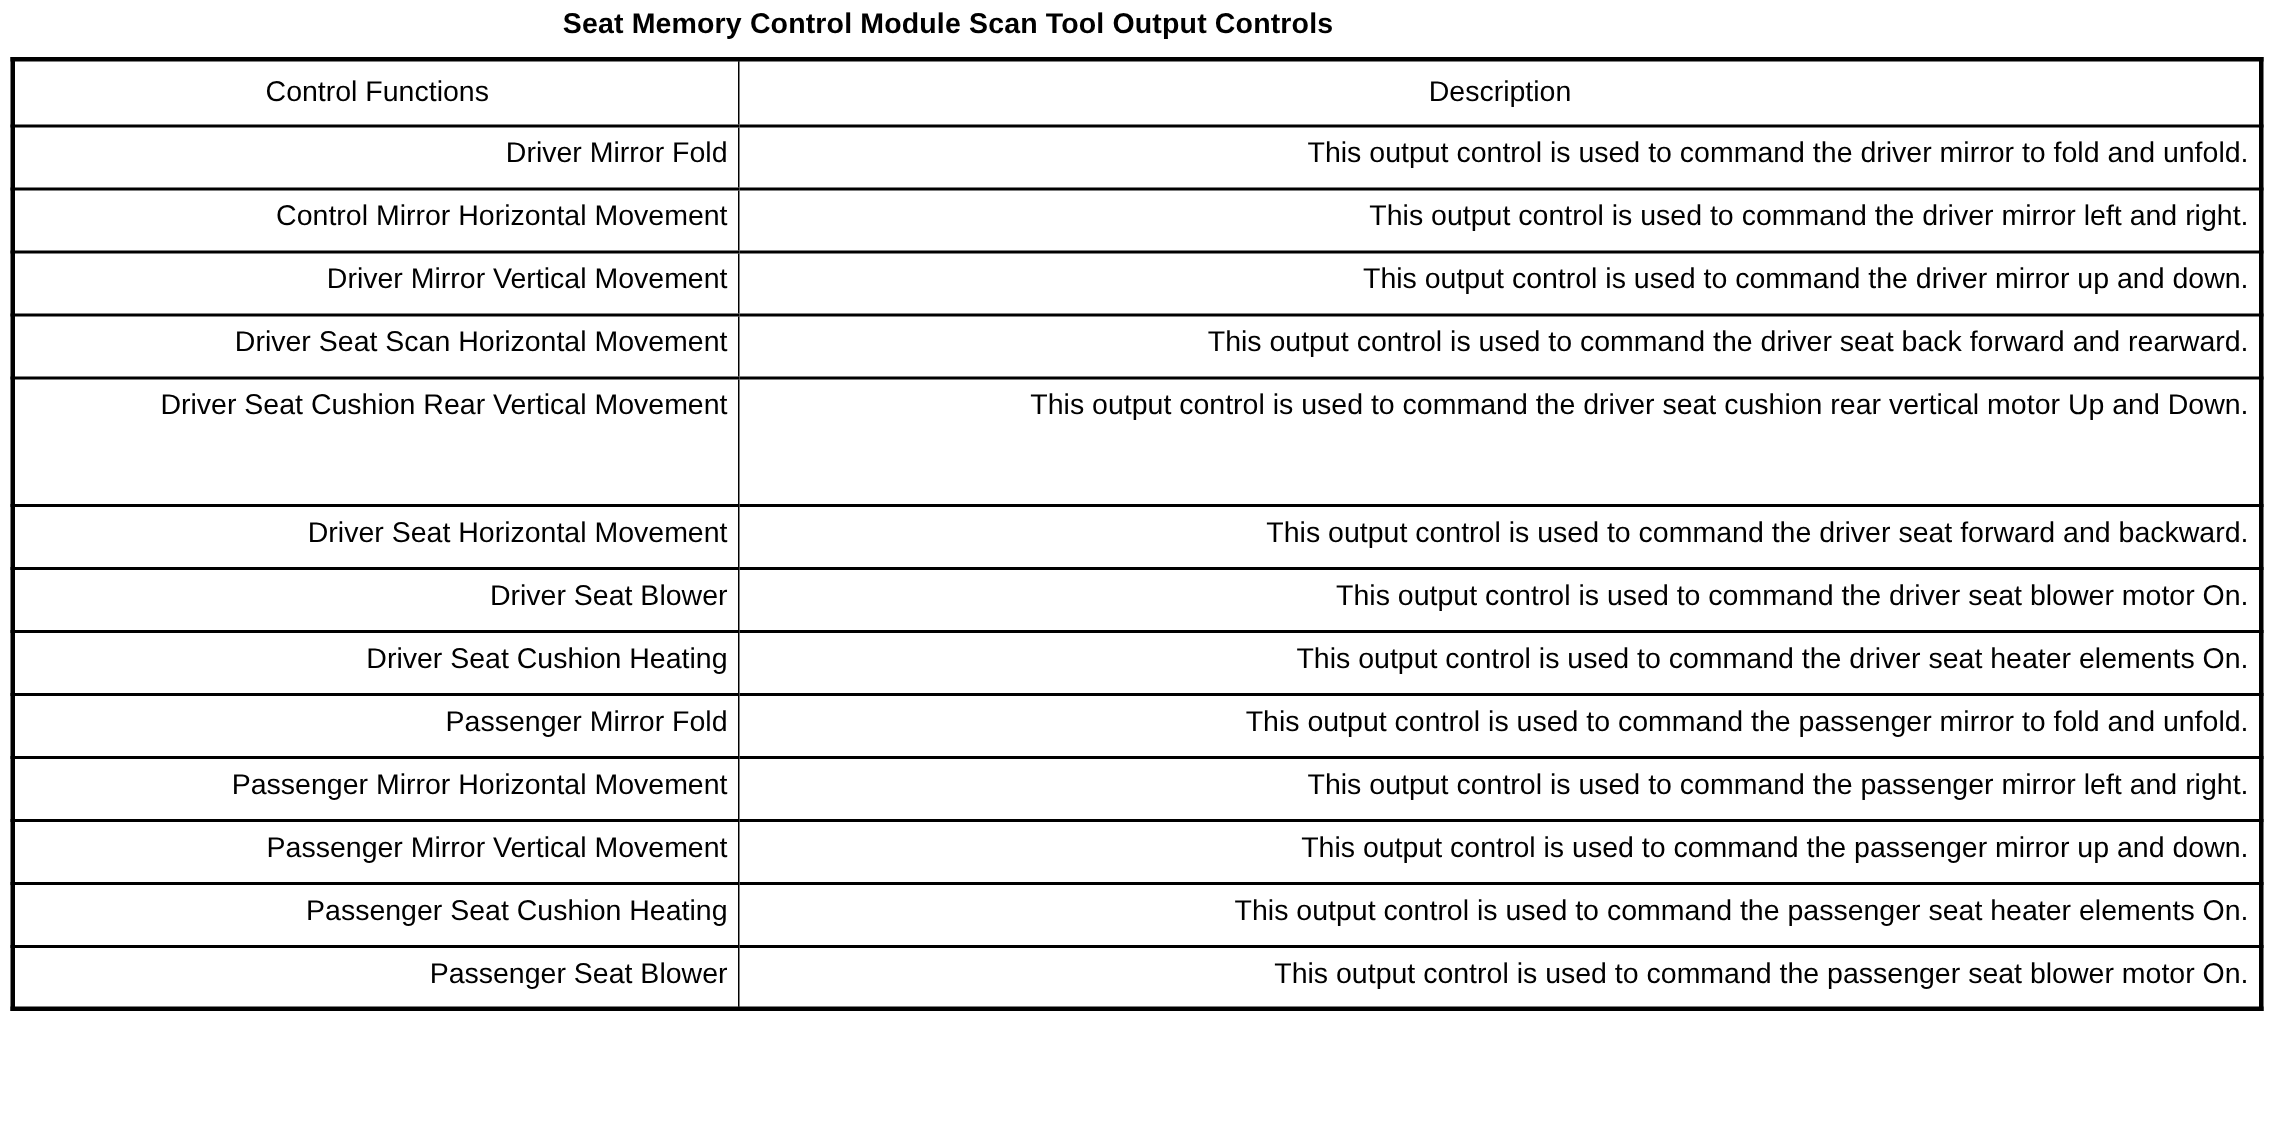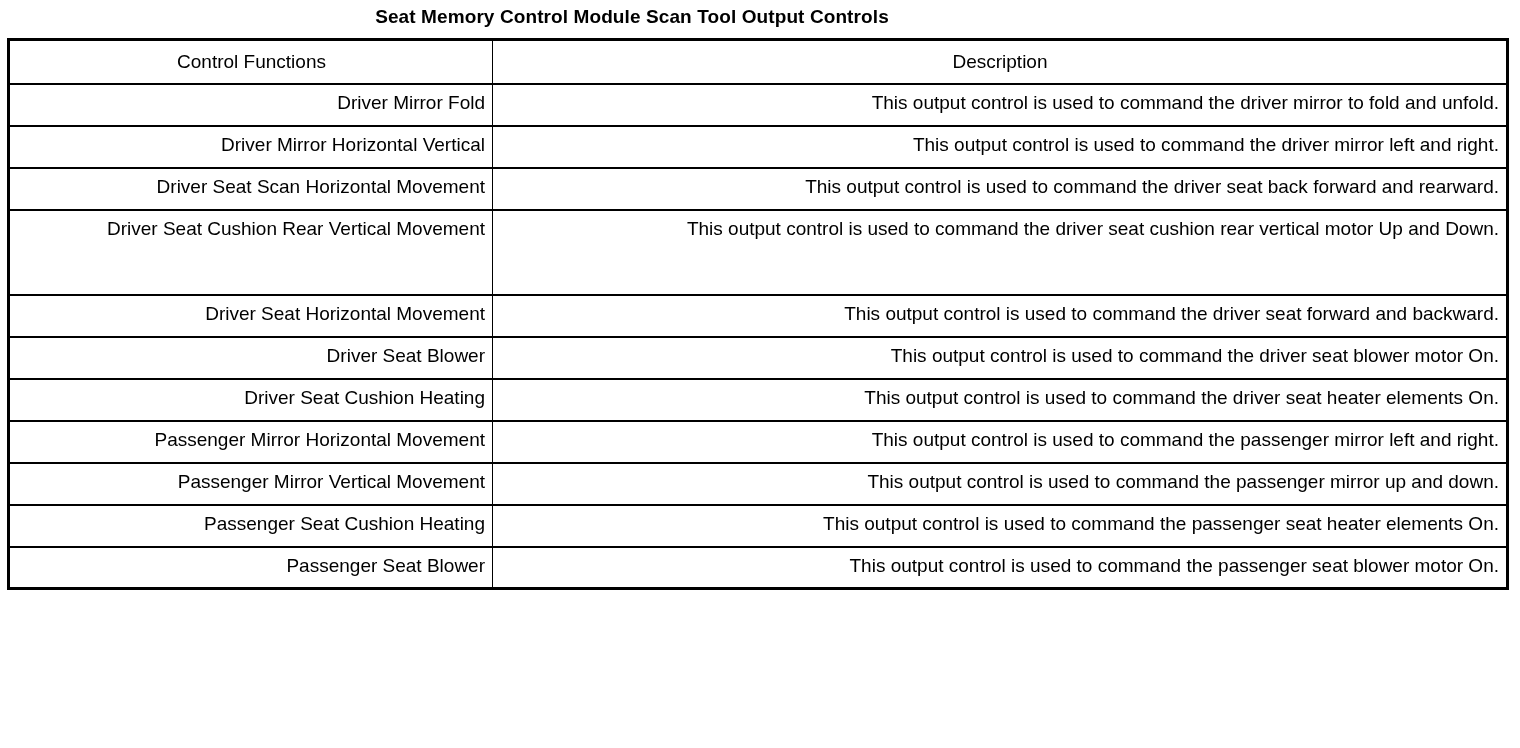--- a/index.html
+++ b/index.html
@@ -93,42 +93,50 @@
           <th>Control Functions</th>
           <th>Description</th>
         </tr>
       </thead>
       <tbody id="table-body">
           <tr>
             <td class="fn">Driver Mirror Fold</td>
             <td class="desc">This output control is used to command the driver mirror to fold and unfold.</td>
           </tr>
           <tr>
-            <td class="fn">Driver Mirror Horizontal Vertical</td>
+            <td class="fn">Control Mirror Horizontal Movement</td>
             <td class="desc">This output control is used to command the driver mirror left and right.</td>
+          </tr>
+          <tr>
+            <td class="fn">Driver Mirror Vertical Movement</td>
+            <td class="desc">This output control is used to command the driver mirror up and down.</td>
           </tr>
           <tr>
             <td class="fn">Driver Seat Scan Horizontal Movement</td>
             <td class="desc">This output control is used to command the driver seat back forward and rearward.</td>
           </tr>
           <tr class="two-line">
             <td class="fn">Driver Seat Cushion Rear Vertical Movement</td>
             <td class="desc">This output control is used to command the driver seat cushion rear vertical motor Up and Down.</td>
           </tr>
           <tr>
             <td class="fn">Driver Seat Horizontal Movement</td>
             <td class="desc">This output control is used to command the driver seat forward and backward.</td>
           </tr>
           <tr>
             <td class="fn">Driver Seat Blower</td>
             <td class="desc">This output control is used to command the driver seat blower motor On.</td>
           </tr>
           <tr>
             <td class="fn">Driver Seat Cushion Heating</td>
             <td class="desc">This output control is used to command the driver seat heater elements On.</td>
+          </tr>
+          <tr>
+            <td class="fn">Passenger Mirror Fold</td>
+            <td class="desc">This output control is used to command the passenger mirror to fold and unfold.</td>
           </tr>
           <tr>
             <td class="fn">Passenger Mirror Horizontal Movement</td>
             <td class="desc">This output control is used to command the passenger mirror left and right.</td>
           </tr>
           <tr>
             <td class="fn">Passenger Mirror Vertical Movement</td>
             <td class="desc">This output control is used to command the passenger mirror up and down.</td>
           </tr>
           <tr>

